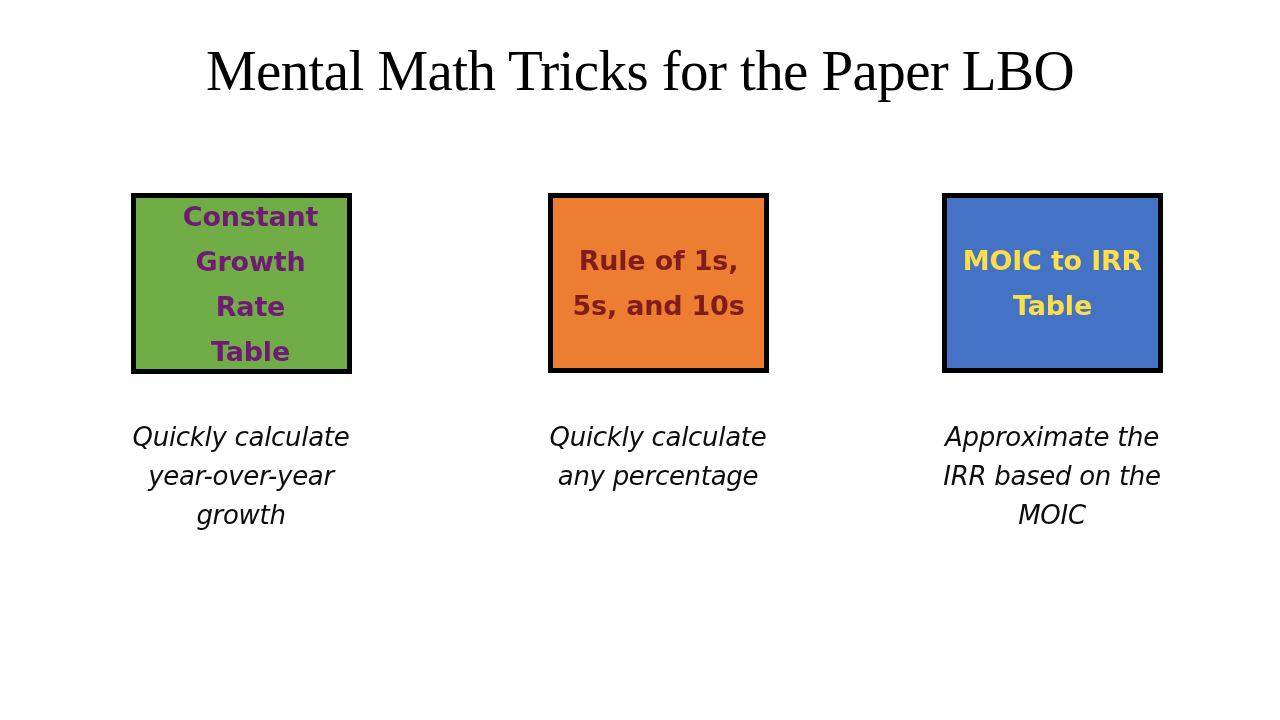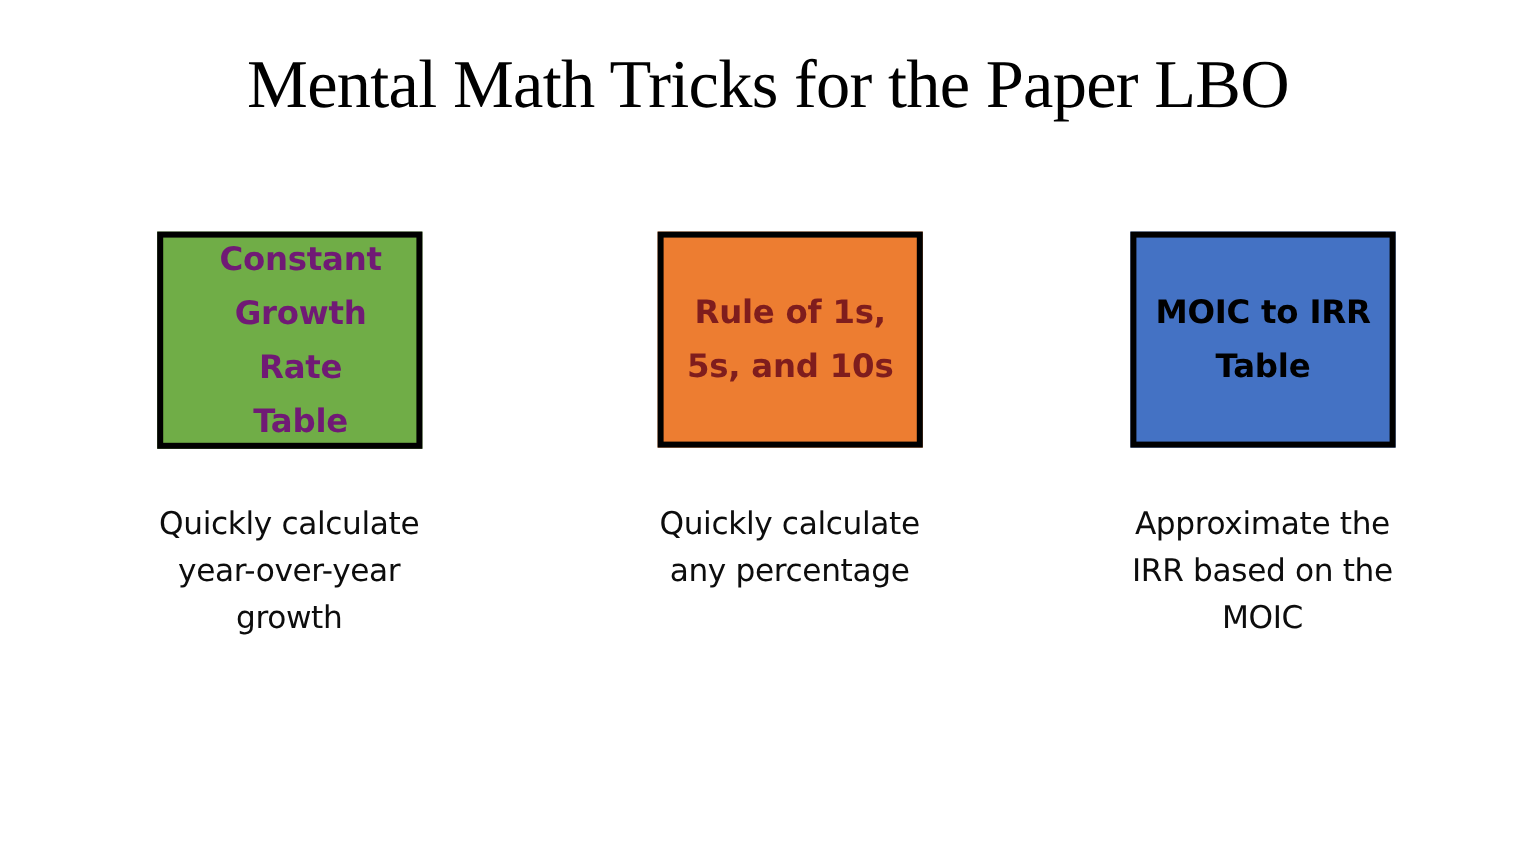--- a/index.html
+++ b/index.html
@@ -83,20 +83,21 @@
   }
 
   
   .caption {
     position: absolute;
     top: 225px;
     left: 0;
     width: 310px;
     text-align: center;
     font-family: "DejaVu Sans", "Liberation Sans", sans-serif;
+    font-style: italic;
     font-weight: 400;
     font-size: 26px;
     line-height: 39px;
     color: #0d0d0d;
     white-space: pre-line;
     letter-spacing: -0.3px;
   }
 </style>
 </head>
 <body>
@@ -122,21 +123,21 @@
       <div class="concept-box" style="background-color: rgb(237, 125, 49); border-color: rgb(0, 0, 0);">
         <span class="box-label" style="color: #7f1d1d;">Rule of 1s,
 5s, and 10s</span>
       </div>
       <div class="caption">Quickly calculate
 any percentage</div>
     </div>
 
     <div class="column col-3">
       <div class="concept-box" style="background-color: rgb(68, 114, 196); border-color: rgb(0, 0, 0);">
-        <span class="box-label" style="color: #000000;">MOIC to IRR
+        <span class="box-label" style="color: #fde047;">MOIC to IRR
 Table</span>
       </div>
       <div class="caption">Approximate the
 IRR based on the
 MOIC</div>
     </div>
 
   </div>
 </div>
 

